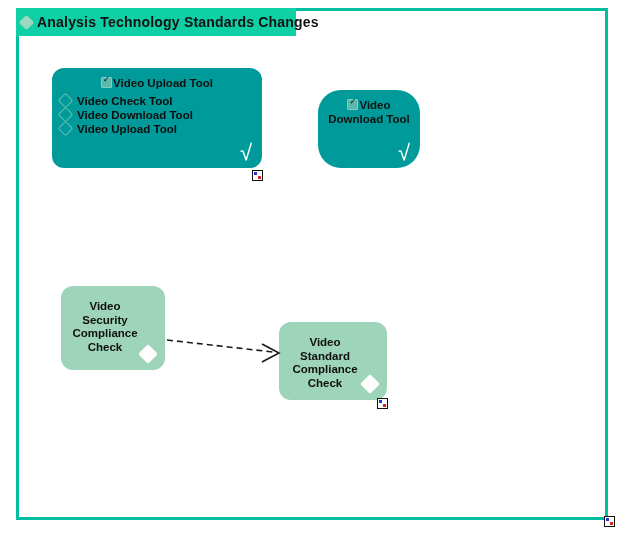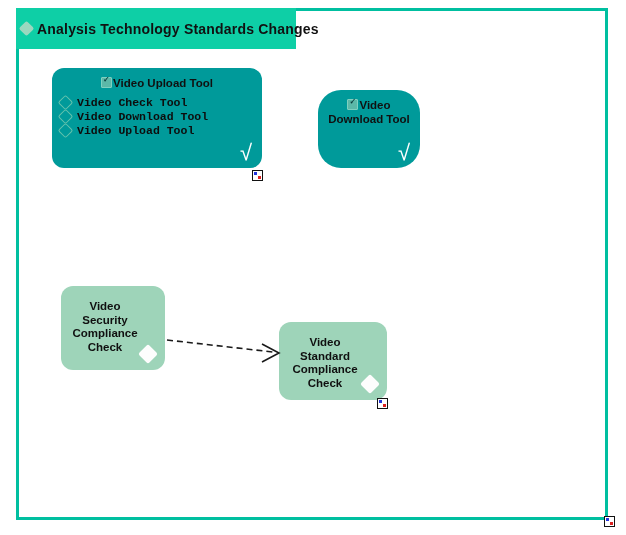--- a/index.html
+++ b/index.html
@@ -25,21 +25,21 @@
     box-sizing: border-box;
     border: 3px solid #00bfa0;
     background: #ffffff;
   }
 
   
   #frame-title-bar {
     position: absolute;
     left: 16px;
     top: 8px;
-    height: 41px;
+    height: 28px;
     width: 280px;
     box-sizing: border-box;
     background: #0ecfa6;
     display: flex;
     align-items: center;
     padding-left: 5px;
   }
   #frame-title-bar .title-text {
     font-size: 14px;
     font-weight: bold;
@@ -135,24 +135,22 @@
   }
 
   
   .child-list {
     position: absolute;
     left: 8px;
     top: 27px;
   }
   .child-item {
     display: flex;
-    align-items: center;
     height: 14px;
     margin-bottom: 0px;
-    font-family: Liberation Mono, monospace;
   }
   .child-bullet {
     width: 9px;
     height: 9px;
     background: transparent;
     border: 1px solid #67c3ad;
     transform: rotate(45deg);
     border-radius: 2px;
     margin-right: 6px;
     flex: none;

